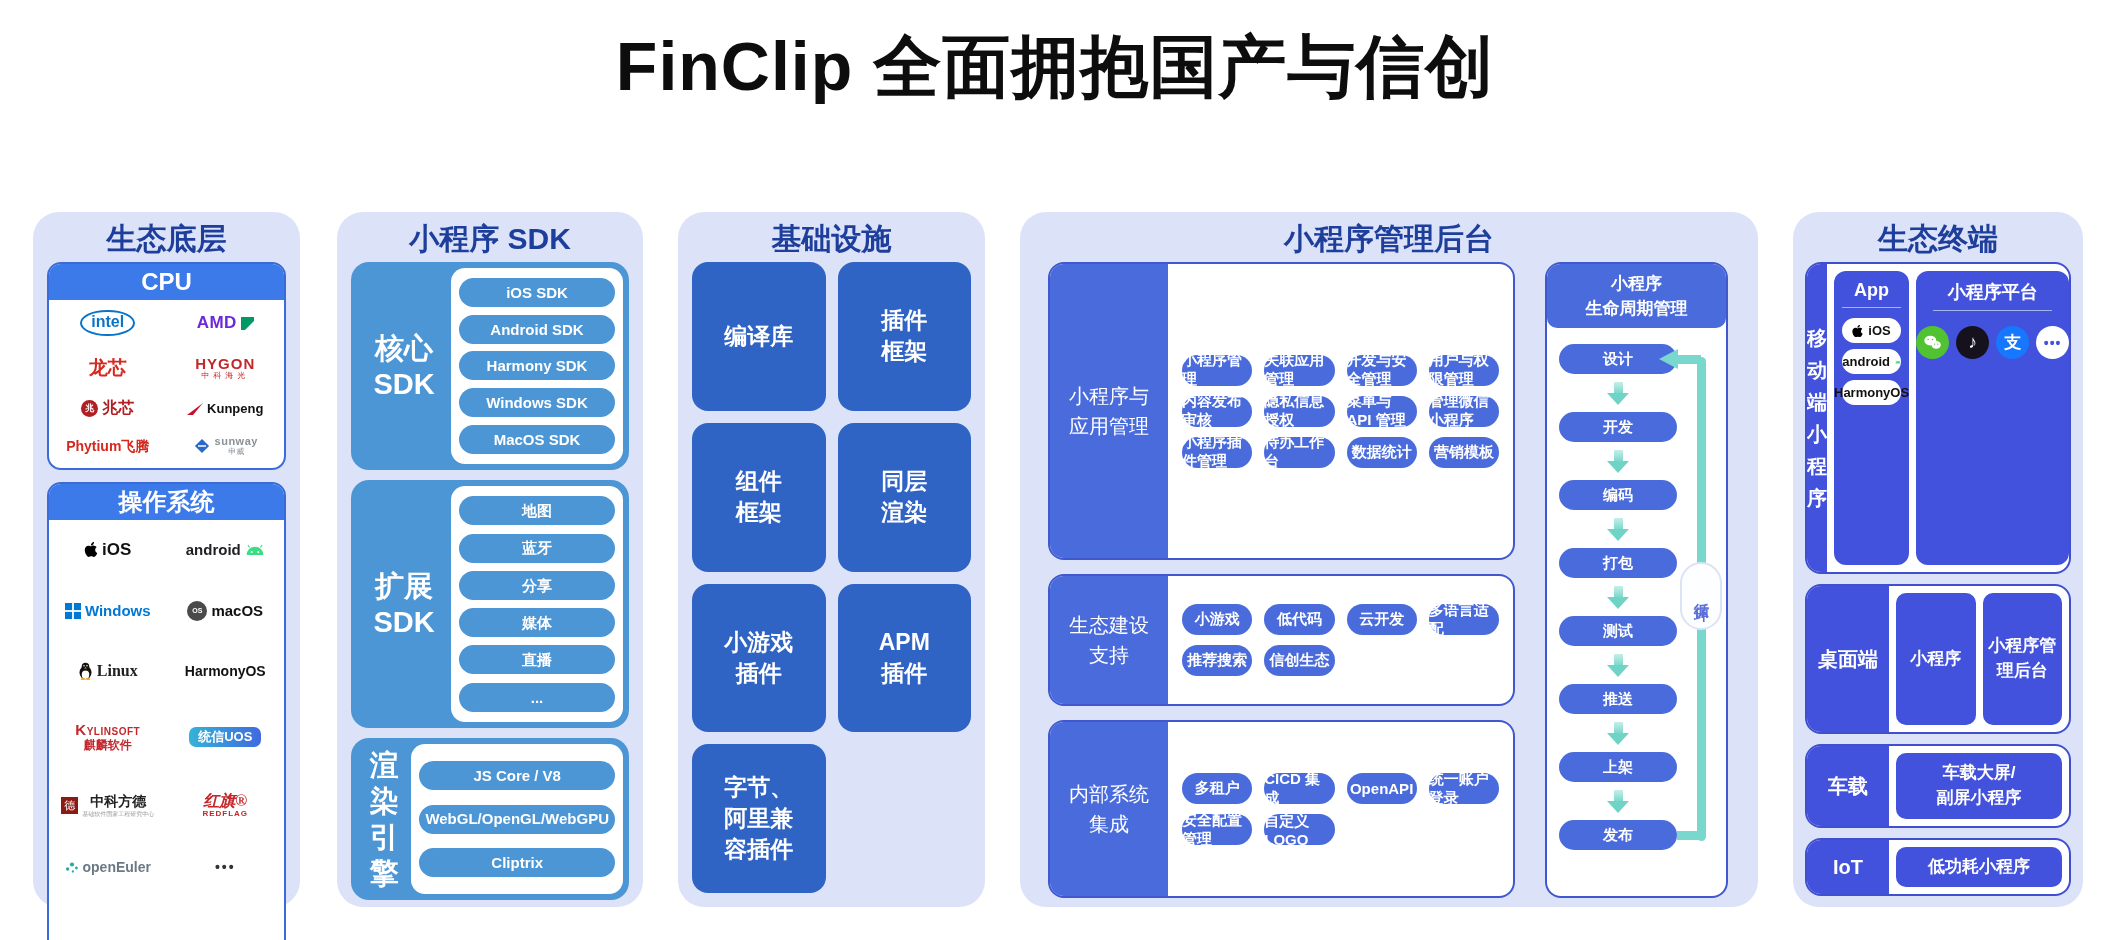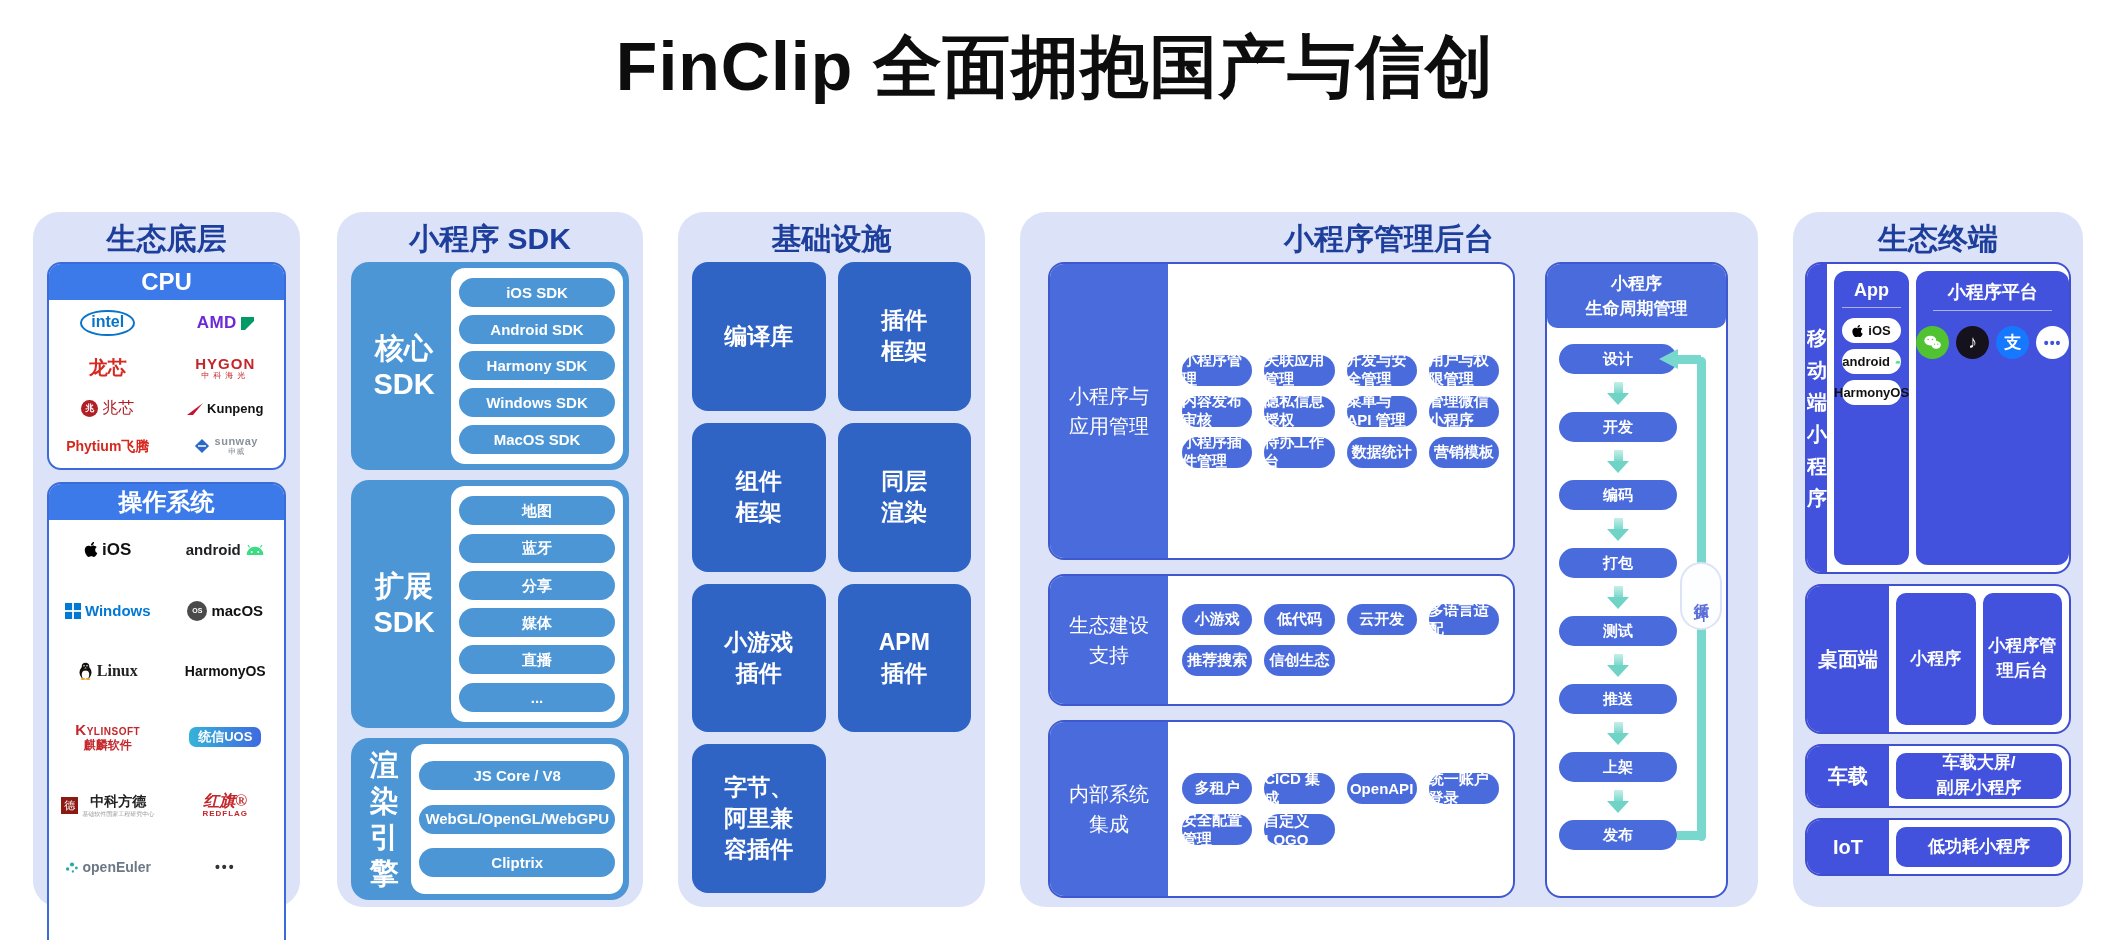--- a/index.html
+++ b/index.html
@@ -26,21 +26,21 @@
   .os-grid{height:376px;}
   .logo{display:flex;align-items:center;justify-content:center;gap:4px;line-height:1.05;}
   .logo .colstack{display:flex;flex-direction:column;align-items:center;}
   .intel-oval{border:2px solid #0a74c9;color:#0a74c9;border-radius:50%;padding:2px 9px 4px;font-size:16px;font-weight:600;}
   .amd-text{color:#6d28d9;font-weight:800;font-size:17px;letter-spacing:.5px;}
   .red-bold{color:#d5281e;font-weight:900;font-size:19px;}
   .hygon-main{color:#c3272b;font-weight:800;font-size:15px;letter-spacing:1px;}
   .hygon-sub{color:#c3272b;font-size:8px;letter-spacing:4px;margin-top:1px;}
   .zx-circle{width:17px;height:17px;border-radius:50%;background:#b01f24;color:#fff;font-size:9px;font-weight:700;
              display:flex;align-items:center;justify-content:center;}
-  .zx-text{color:#b01f24;font-weight:400;font-size:16px;}
+  .zx-text{color:#b01f24;font-weight:700;font-size:16px;}
   .kp-text{color:#111;font-weight:700;font-size:13px;}
   .phytium{color:#d5281e;font-weight:800;font-size:14px;}
   .sw-main{color:#8a9199;font-weight:700;font-size:11px;letter-spacing:.5px;}
   .sw-sub{color:#8a9199;font-size:8px;}
   .ios-text{color:#111;font-weight:600;font-size:17px;}
   .android-text{color:#202124;font-weight:600;font-size:15px;}
   .win-text{color:#0078d4;font-weight:700;font-size:15px;}
   .mac-circle{width:20px;height:20px;border-radius:50%;background:#4a4a4a;color:#fff;font-size:7px;font-weight:700;
               display:flex;align-items:center;justify-content:center;}
   .mac-text{color:#111;font-weight:700;font-size:15px;}
@@ -112,21 +112,21 @@
   .loop-pill{position:absolute;left:133px;top:234px;width:42px;height:68px;background:#fdfeff;
              border:2px solid #dde3f6;border-radius:22px;color:#5b6fd8;font-weight:800;font-size:15px;
              display:flex;align-items:center;justify-content:center;z-index:4;box-sizing:border-box;
              writing-mode:vertical-rl;letter-spacing:5px;}
 
   
   .col5{left:1793px;width:290px;}
   .t-card{margin:0 12px;background:#fff;border:2px solid #3f4fd0;border-radius:16px;display:flex;
           overflow:hidden;box-sizing:border-box;}
   .t-card + .t-card{margin-top:10px;}
-  .t1{height:312px;} .t2{height:150px;} .t3{height:64px;} .t4{height:58px;}
+  .t1{height:312px;} .t2{height:150px;} .t3{height:84px;} .t4{height:58px;}
   .t-label{width:82px;background:#4352dc;color:#fff;font-weight:800;font-size:20px;display:flex;
            align-items:center;justify-content:center;text-align:center;line-height:1.6;}
   .t-body{flex:1;padding:7px;display:flex;gap:7px;}
   .t-sub{background:#4352dc;border-radius:12px;color:#fff;flex:1;display:flex;flex-direction:column;align-items:center;}
   .t-sub-header{font-weight:800;font-size:18px;margin-top:9px;}
   .t-divider{width:78%;height:1px;background:rgba(255,255,255,.55);margin:6px 0 7px;}
   .white-pill{background:#fff;border-radius:999px;height:25px;width:78%;margin:3px 0;display:flex;
               align-items:center;justify-content:center;gap:5px;color:#111;font-weight:700;font-size:13px;}
   .plat-row{display:flex;gap:7px;margin-top:8px;}
   .plat{width:33px;height:33px;border-radius:50%;display:flex;align-items:center;justify-content:center;}

